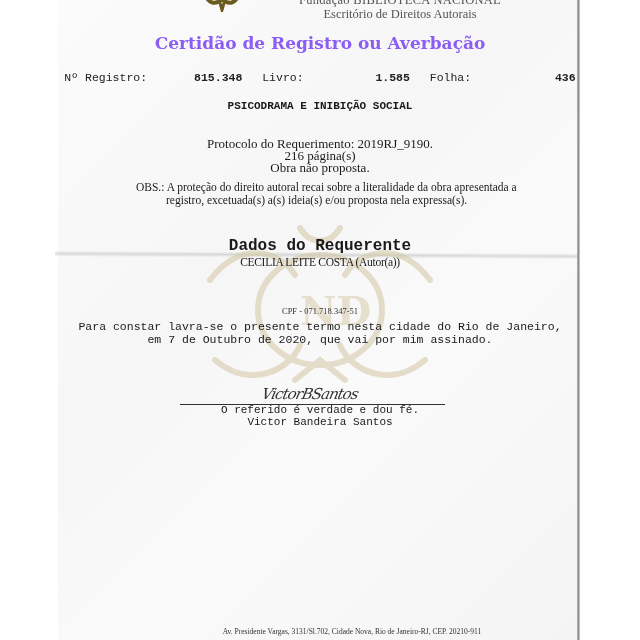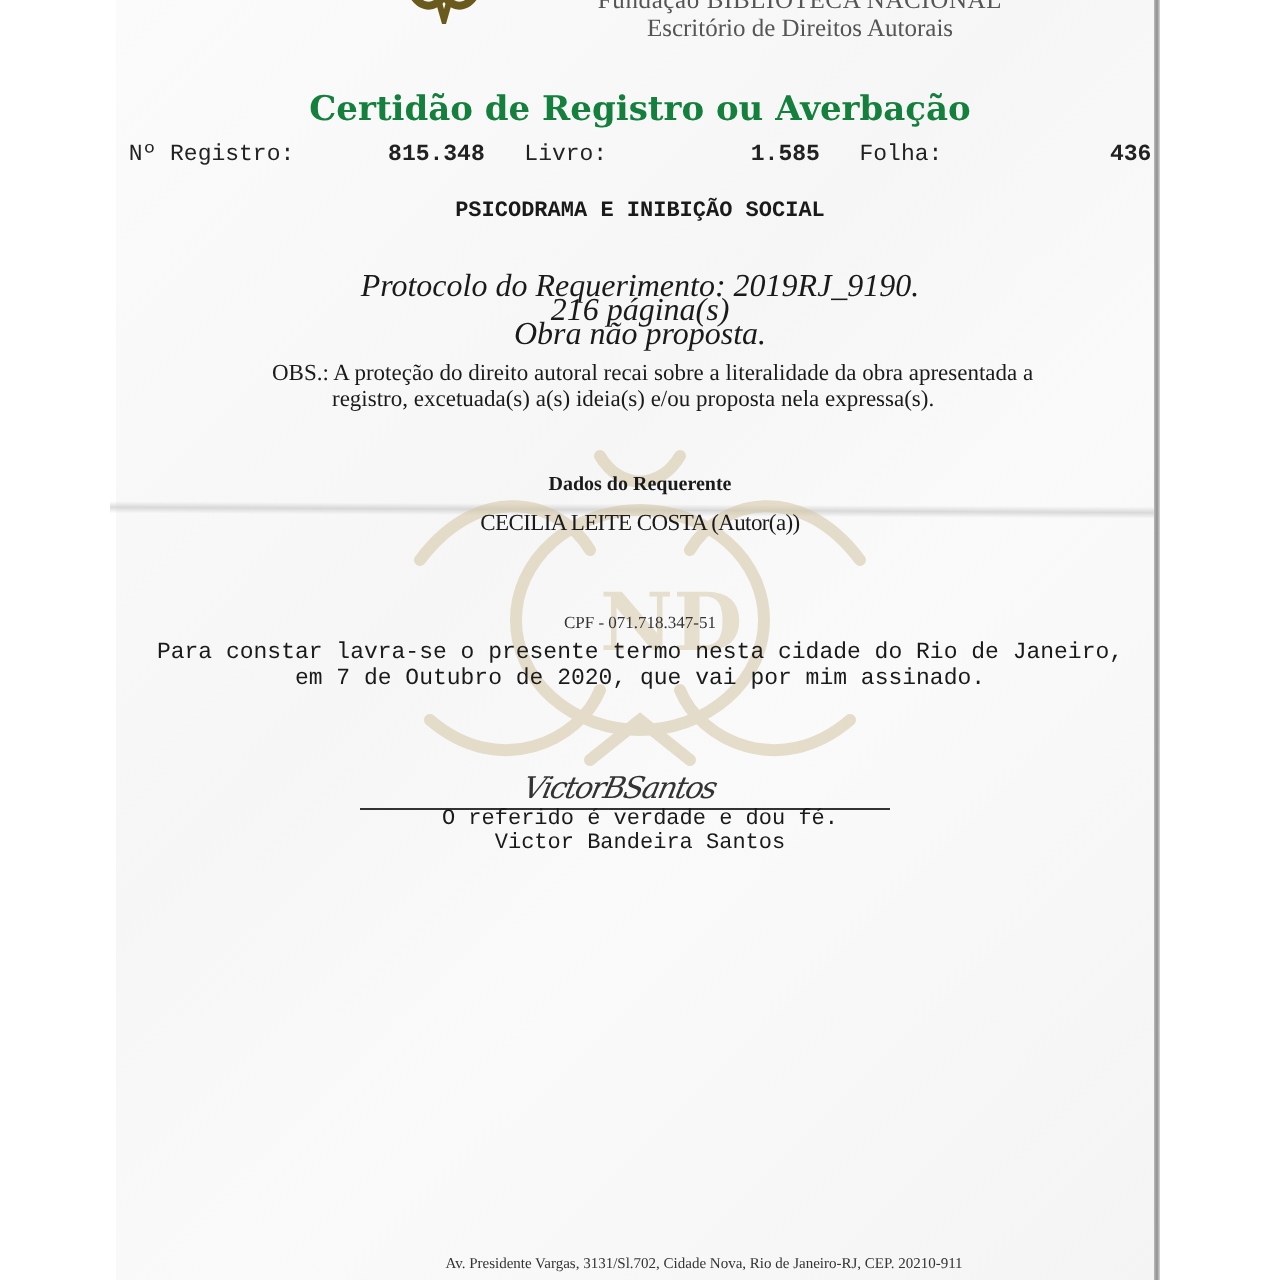--- a/index.html
+++ b/index.html
@@ -22,32 +22,32 @@
       position: absolute; left: 55px; top: 252px; width: 525px; height: 6px;
       background: linear-gradient(to bottom, rgba(200,200,200,0), rgba(190,190,190,0.55), rgba(230,230,230,0));
       transform: rotate(0.3deg);
     }
     .abs { position: absolute; left: 0; width: 640px; text-align: center; white-space: nowrap; }
     .logo {
       position: absolute; left: 200px; top: -10px; width: 44px; height: 22px;
     }
     .hdr-line1 { top: -7px; font-size: 12.5px; color: #555; letter-spacing: 0.3px; }
     .hdr-line2 { top: 7px; font-size: 12.5px; color: #555; }
-    .title { top: 33px; font-size: 19px; font-weight: bold; color: #15803d; font-family: "DejaVu Serif", serif; font-size: 17px; margin-top: 12px; }
+    .title { top: 33px; font-size: 19px; font-weight: bold; color: #8b5cf6; font-family: "DejaVu Serif", serif; font-size: 17px; }
     .reg {
       top: 71px; font-family: "Liberation Mono", monospace; font-size: 11.5px; color: #222;
     }
     .reg b { font-weight: bold; margin-left: 40px; }
     .reg .sp { display: inline-block; }
     .work-title { top: 100px; font-family: "Liberation Mono", monospace; font-size: 11px; font-weight: bold; }
-    .proto { top: 138px; font-size: 16px; line-height: 12px; font-style: italic; }
+    .proto { top: 138px; font-size: 13px; line-height: 12px; }
     .proto div { white-space: nowrap; }
     .obs { position: absolute; left: 136px; top: 181px; font-size: 11.5px; line-height: 13px; white-space: nowrap; }
     .obs .l2 { padding-left: 30px; }
-    .req-hdr { top: 237px; font-family: Liberation Serif, serif; font-size: 10px; font-weight: bold; }
+    .req-hdr { top: 237px; font-family: Liberation Mono, monospace; font-size: 16px; font-weight: bold; }
     .req-name { top: 256px; font-size: 11.5px; letter-spacing: -0.3px; }
     .req-cpf { top: 282px; font-size: 8.5px; color: #333; margin-top: 24px; }
     .statement { top: 308px; font-family: "Liberation Mono", monospace; font-size: 11.5px; line-height: 13px; margin-top: 12px; }
     .seal {
       position: absolute; left: 200px; top: 220px; width: 240px; height: 170px; opacity: 0.55;
     }
     .signature {
       position: absolute; left: 262px; top: 385px; font-family: "DejaVu Serif", serif; font-style: italic;
       font-size: 15px; color: #333; transform: skewX(-12deg); letter-spacing: -1px;
     }

